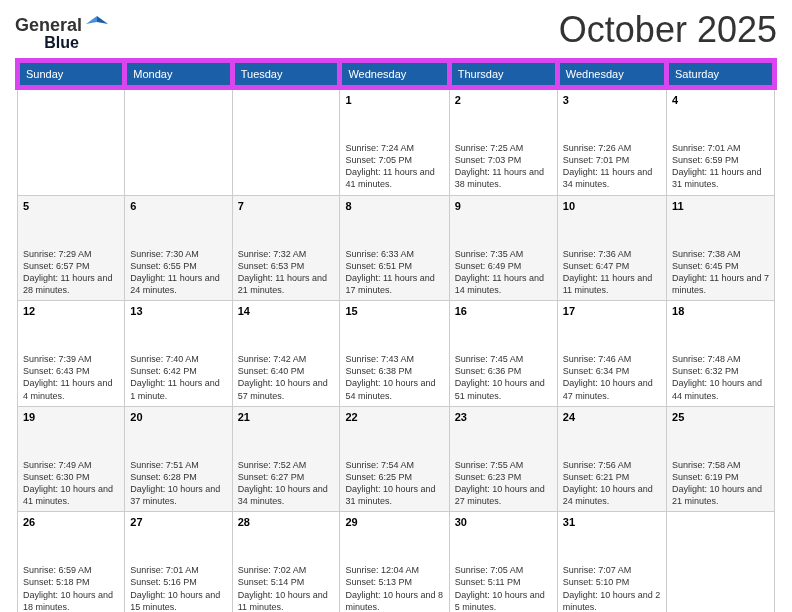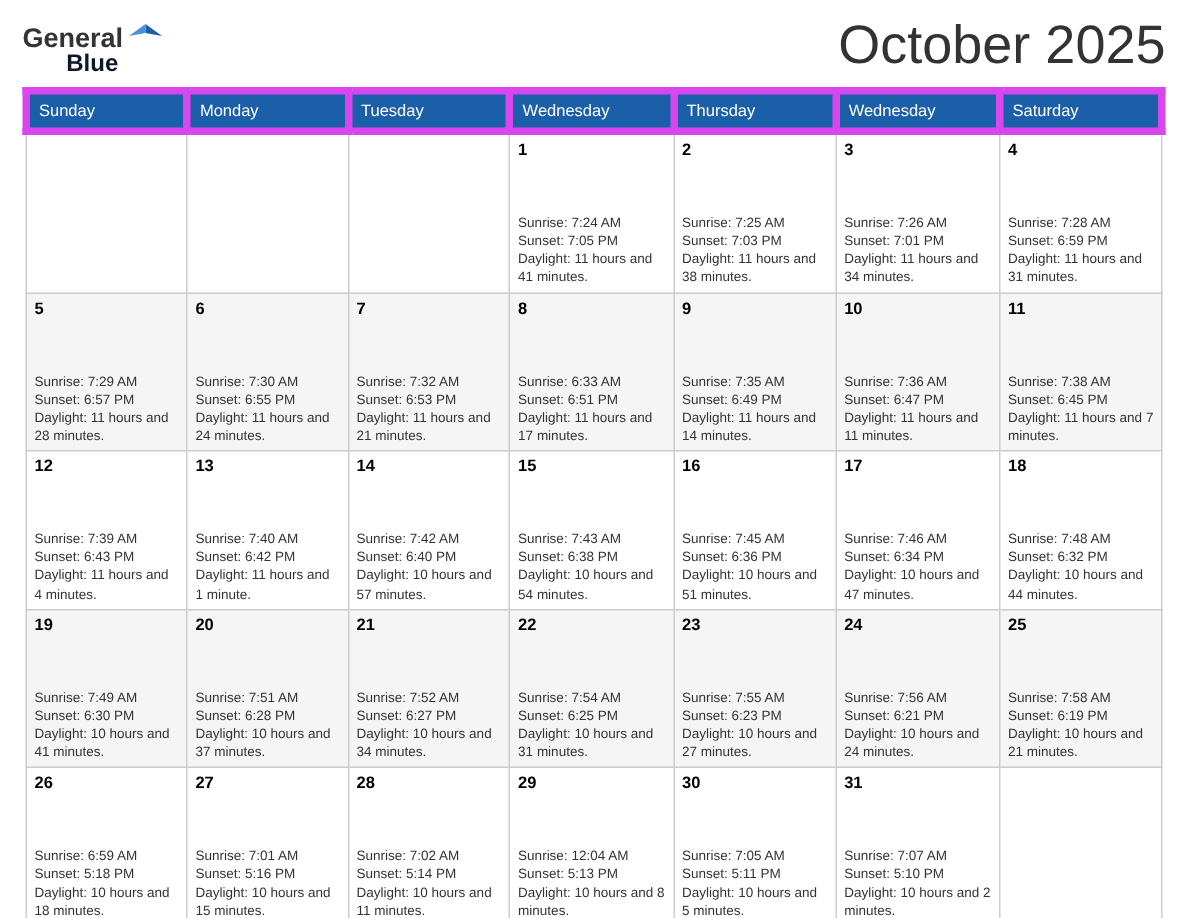--- a/index.html
+++ b/index.html
@@ -144,21 +144,21 @@
           </td>
           <td>
             <span class="day-num">3</span>
             <div class="day-info">Sunrise: 7:26 AM
 Sunset: 7:01 PM
 Daylight: 11 hours
 and 34 minutes.</div>
           </td>
           <td>
             <span class="day-num">4</span>
-            <div class="day-info">Sunrise: 7:28 AM
+            <div class="day-info">Sunrise: 7:01 AM
 Sunset: 6:59 PM
 Daylight: 11 hours
 and 31 minutes.</div>
           </td>
         </tr>
         <tr>
           <td>
             <span class="day-num">5</span>
             <div class="day-info">Sunrise: 7:29 AM
 Sunset: 6:57 PM

